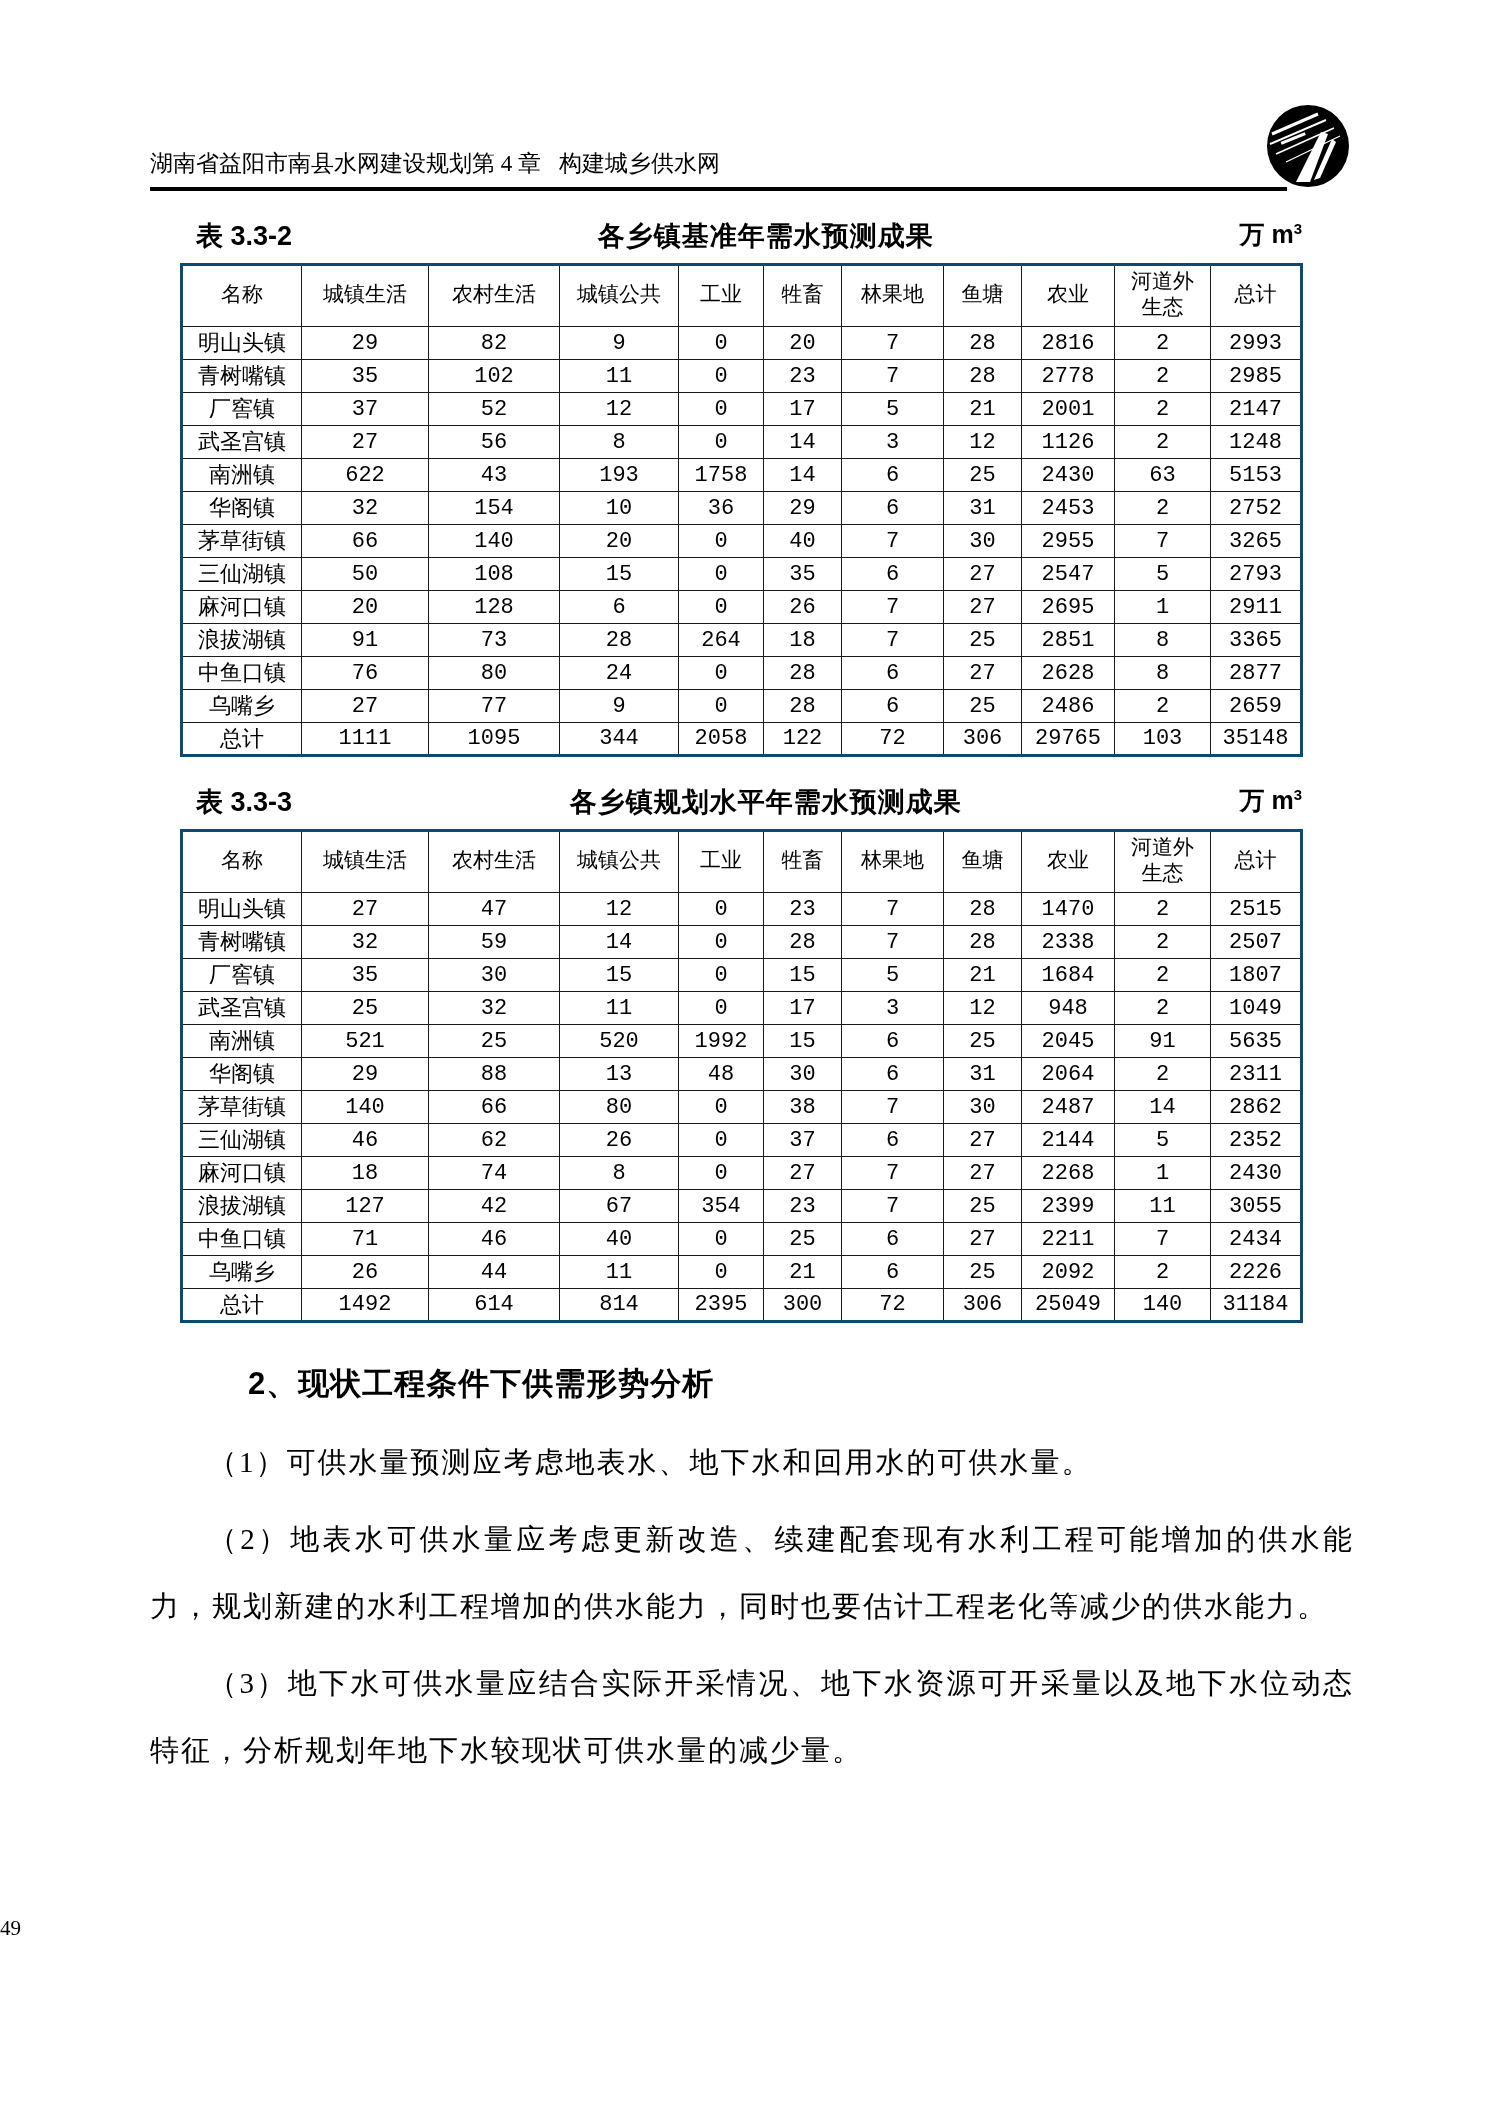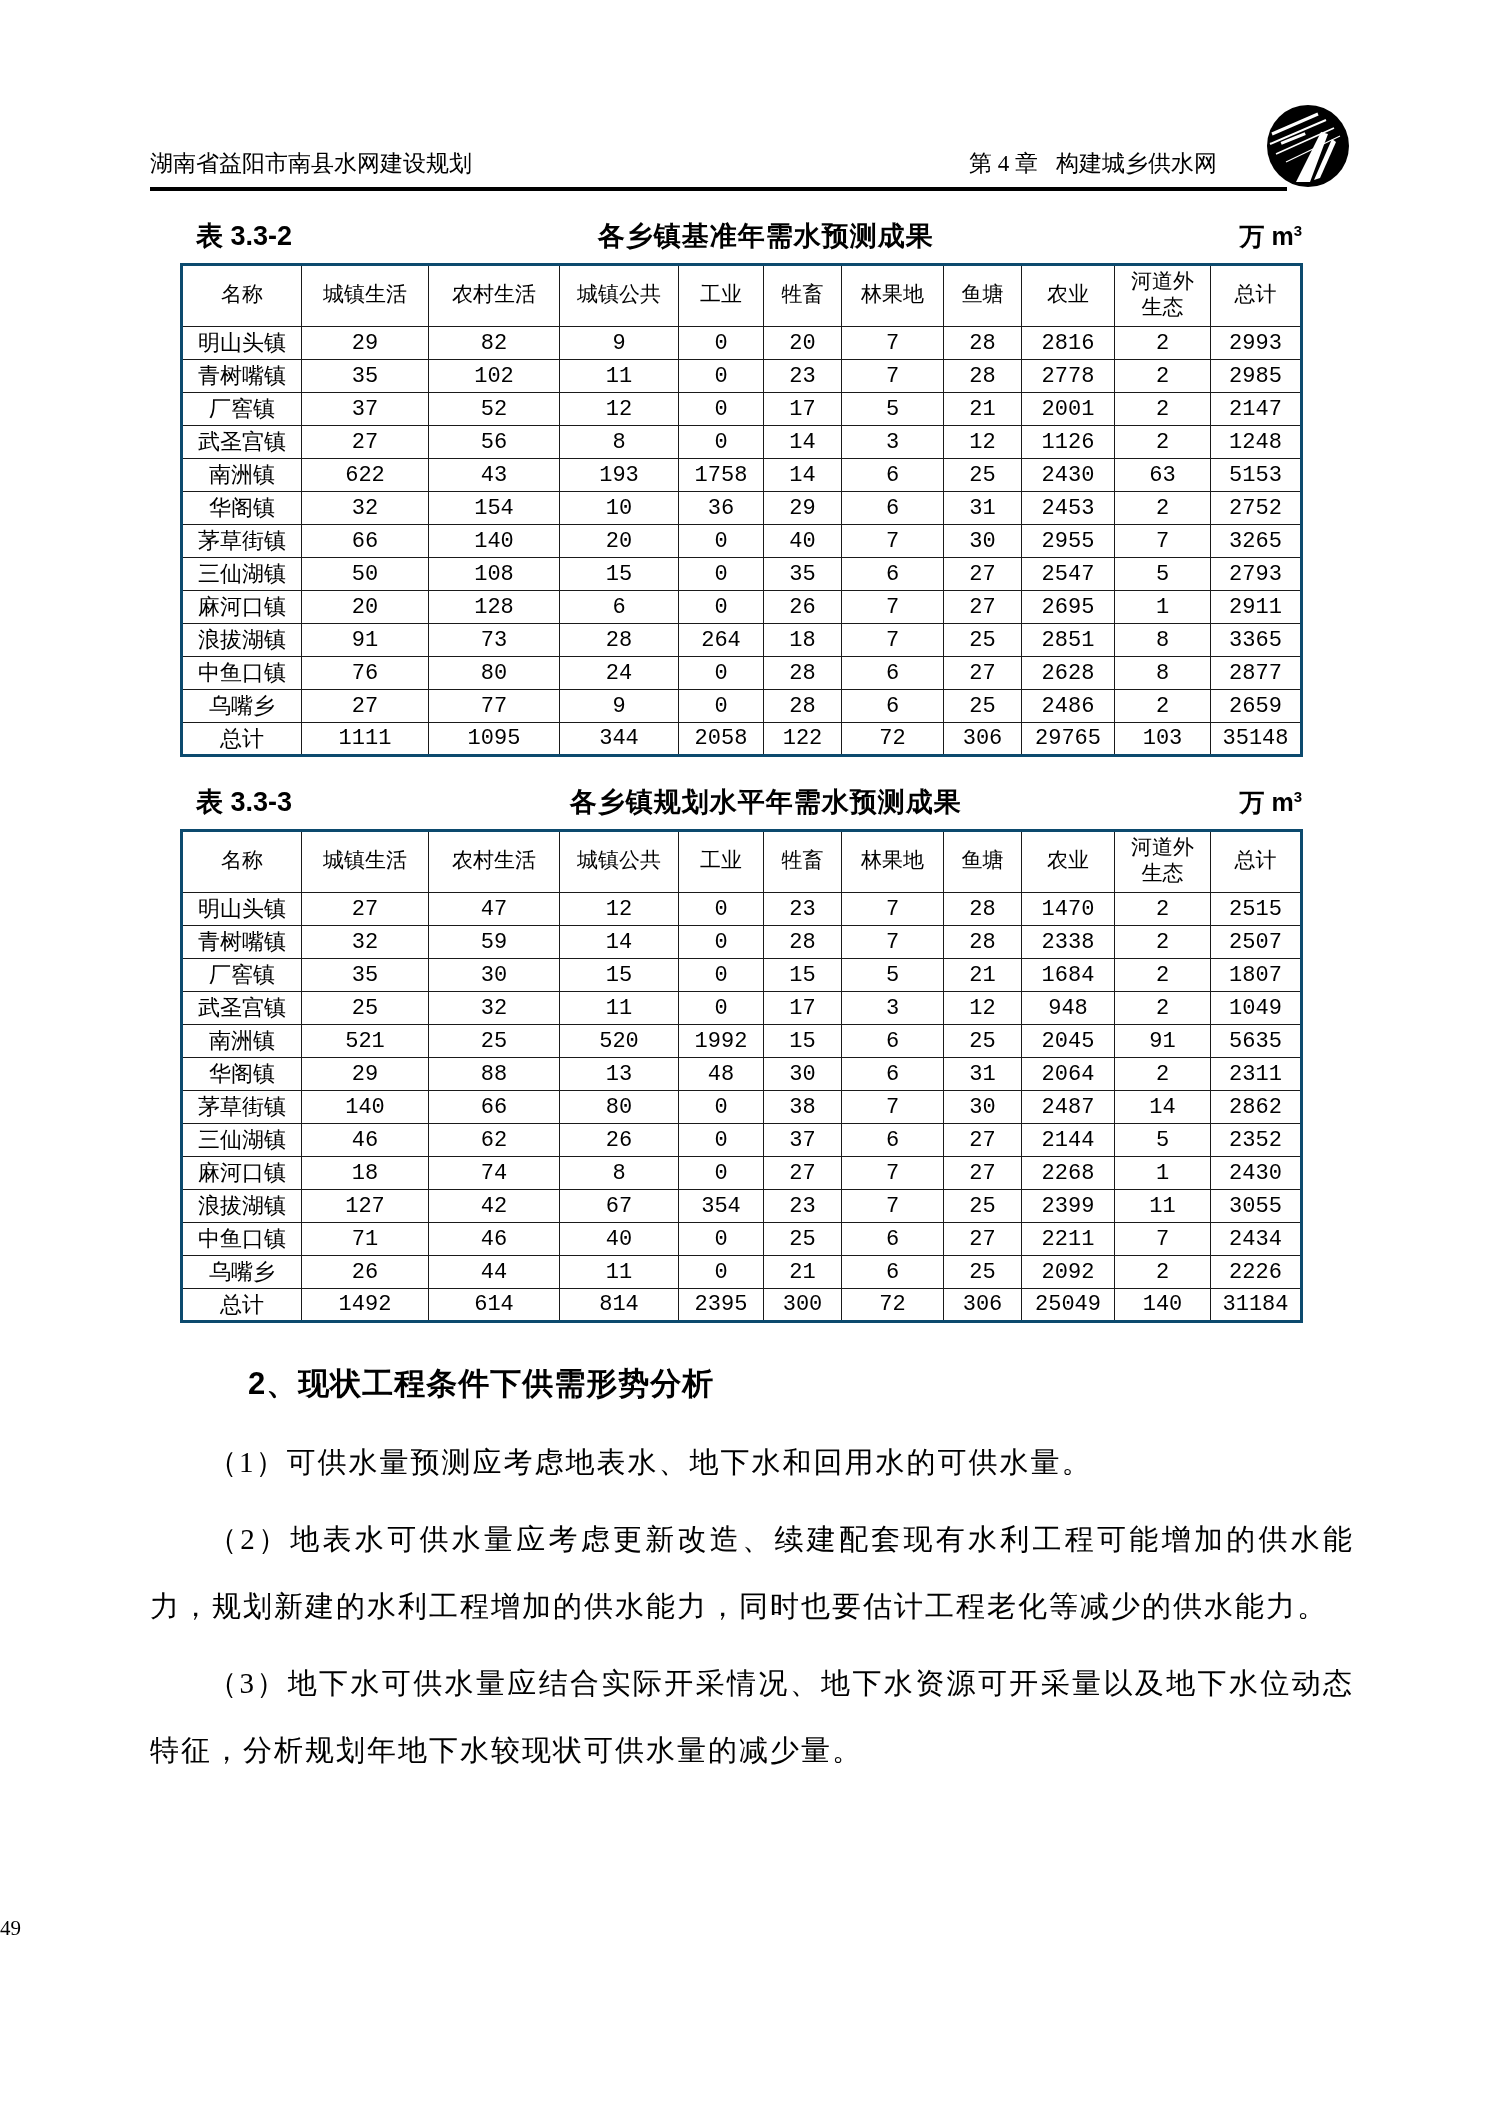--- a/index.html
+++ b/index.html
@@ -10,35 +10,35 @@
     margin:0 auto;
     background:#ffffff;
     color:#000;
     font-family:"Liberation Serif","DejaVu Serif",serif;
     padding:148px 138px 0 150px;
     overflow:hidden;
   }
   
   .header-row {
     width:1137px;
-    display:flex; justify-content:space-between; align-items:flex-end;
+    display:flex; align-items:flex-end;
     font-size:23px;
     border-bottom:4px solid #000;
     padding-bottom:8px;
   }
   .header-right { padding-right:70px; }
   .header-right .chap { margin-right:18px; }
   .logo {
     position:absolute; left:1266px; top:104px;
     width:84px; height:84px;
   }
   
   .table-block { margin-left:30px; width:1122px; }
   .table-caption {
-    display:flex; justify-content:space-between; align-items:center;
+    display:flex; justify-content:space-between; align-items:flex-start;
     margin-top:27px; margin-bottom:9px;
     font-family:"Liberation Sans","DejaVu Sans",sans-serif;
     font-weight:bold; font-size:27px;
     padding-left:16px;
     gap:20px;
   }
   .cap-title { letter-spacing:1px; }
   .cap-unit { font-weight:bold; font-size:25px; }
   .cap-unit sup { font-size:15px; }
   

